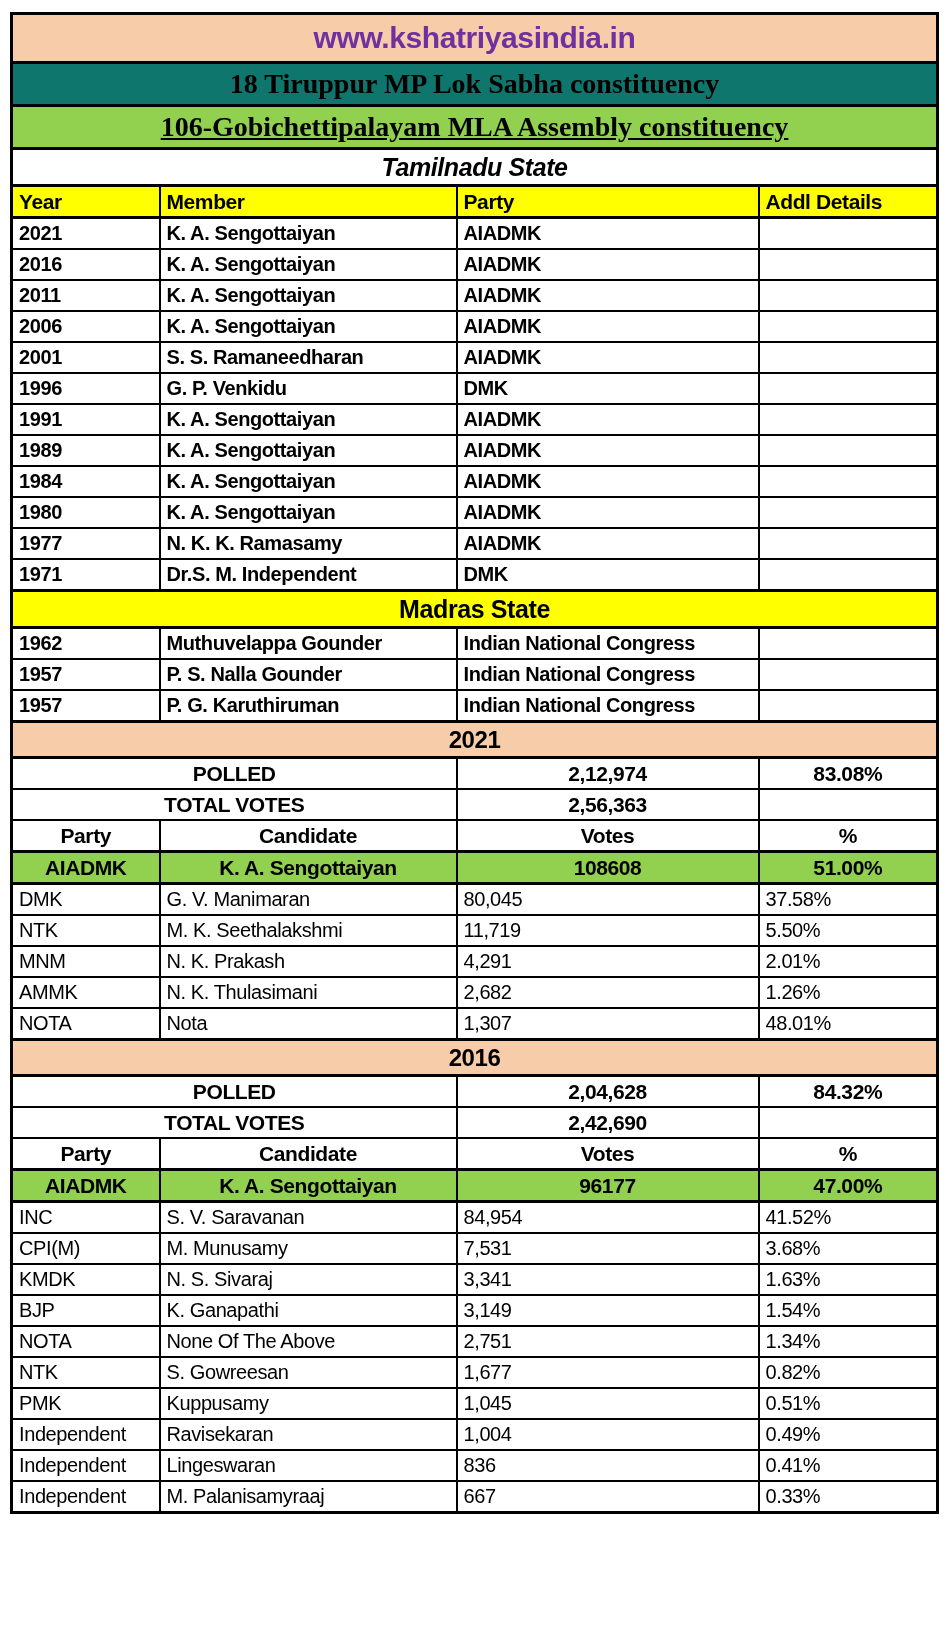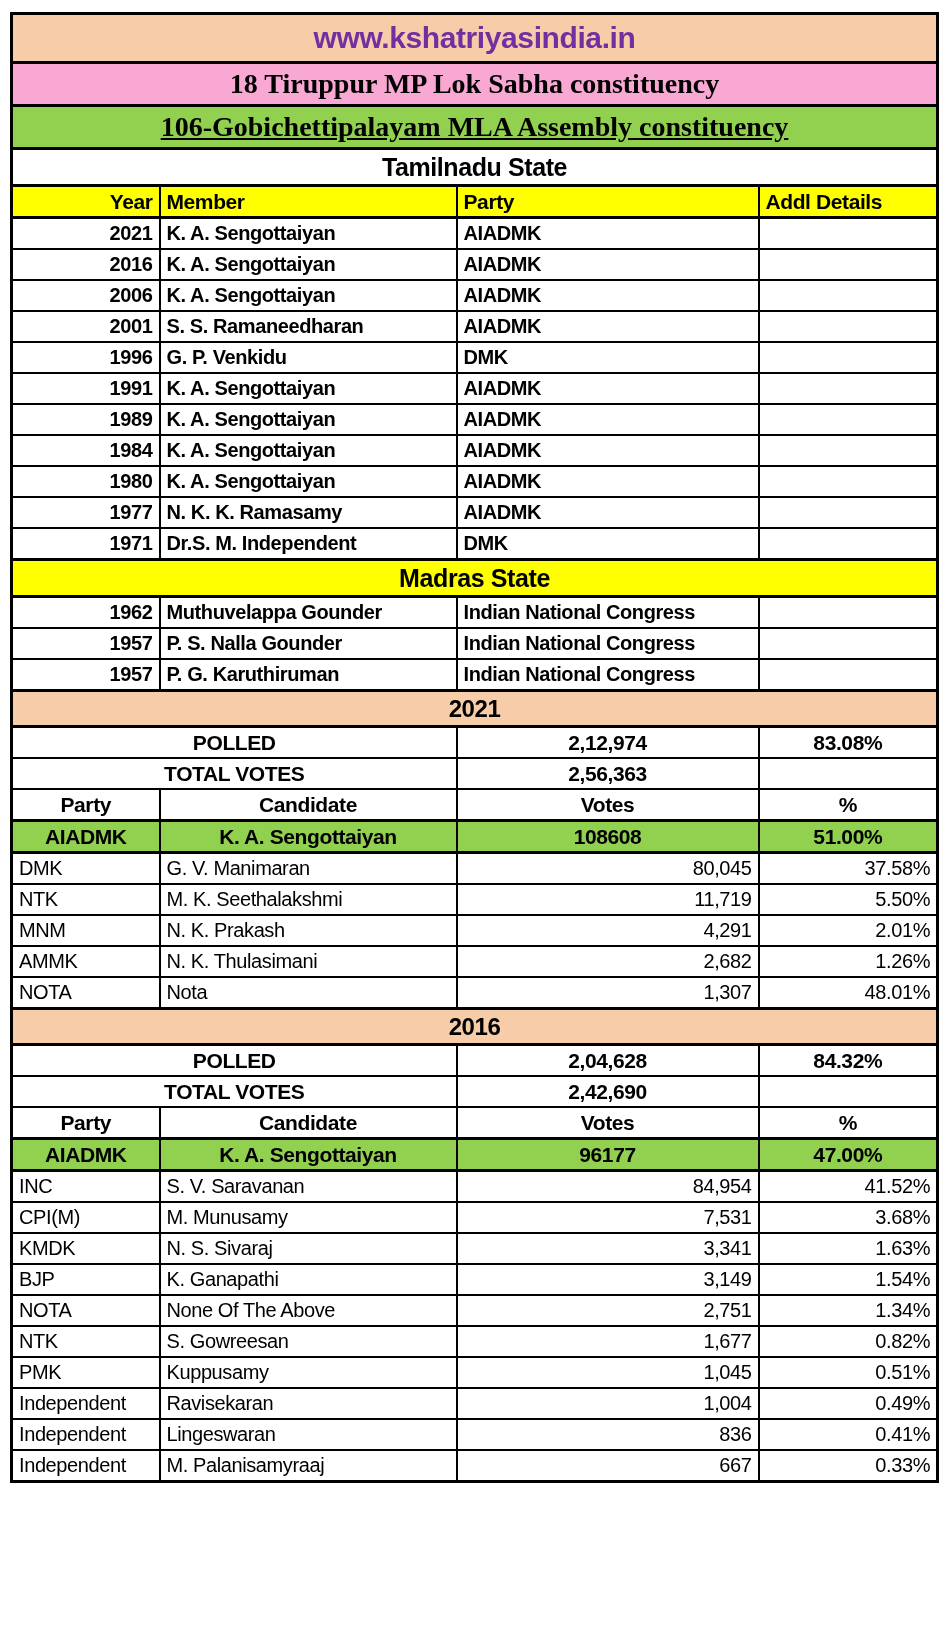--- a/index.html
+++ b/index.html
@@ -29,41 +29,41 @@
     font-size:30px;font-weight:bold;color:#7030A0;
     border-bottom:3px solid #000;
   }
   
   td.serif-yellow,td.serif-green{
     font-family:"Liberation Serif","DejaVu Serif",serif;
     font-weight:bold;font-size:28px;text-align:center;height:38px;
     letter-spacing:0;
     border-top:3px solid #000;border-bottom:3px solid #000;
   }
-  td.serif-yellow{background:#f9a8d4;}
+  td.serif-yellow{background:#0f766e;}
   td.serif-green{background:#92D050;text-decoration:underline;}
   
   td.state-white,td.state-yellow{
     font-weight:bold;font-size:25px;text-align:center;height:32px;
     border-top:3px solid #000;border-bottom:3px solid #000;
   }
-  td.state-white{background:#ffffff;}
+  td.state-white{background:#ffffff;font-style:italic;}
   td.state-yellow{background:#FFFF00;}
   
   td.year-band{
     background:#F6CCA9;font-weight:bold;font-size:24px;text-align:center;height:31px;
     border-top:3px solid #000;border-bottom:3px solid #000;
   }
   
   tr.colhead-yellow td{background:#FFFF00;font-weight:bold;font-size:21px;border-bottom:3px solid #000;}
   
   tr.colhead-white td{background:#ffffff;font-weight:bold;font-size:21px;text-align:center;}
   
   tr.member-row td{font-weight:bold;}
-  td.cell-center{text-align:right;margin-top:12px;}
+  td.cell-center{text-align:left;margin-top:12px;}
   td.cell-left{text-align:left;}
   
   tr.summary-row td{font-weight:bold;text-align:center;font-size:21px;}
   
   tr.winner-row td{
     background:#92D050;font-weight:bold;text-align:center;font-size:21px;
     border-top:3px solid #000;border-bottom:3px solid #000;
   }
 </style>
 </head>
@@ -108,20 +108,26 @@
           <td class="cell-left"></td>
         </tr>
 
         <tr class="member-row">
           <td class="cell-center">2016</td>
           <td class="cell-left">K. A. Sengottaiyan</td>
           <td class="cell-left">AIADMK</td>
           <td class="cell-left"></td>
         </tr>
 
+        <tr class="member-row">
+          <td class="cell-center">2011</td>
+          <td class="cell-left">K. A. Sengottaiyan</td>
+          <td class="cell-left">AIADMK</td>
+          <td class="cell-left"></td>
+        </tr>
 
         <tr class="member-row">
           <td class="cell-center">2006</td>
           <td class="cell-left">K. A. Sengottaiyan</td>
           <td class="cell-left">AIADMK</td>
           <td class="cell-left"></td>
         </tr>
 
         <tr class="member-row">
           <td class="cell-center">2001</td>

